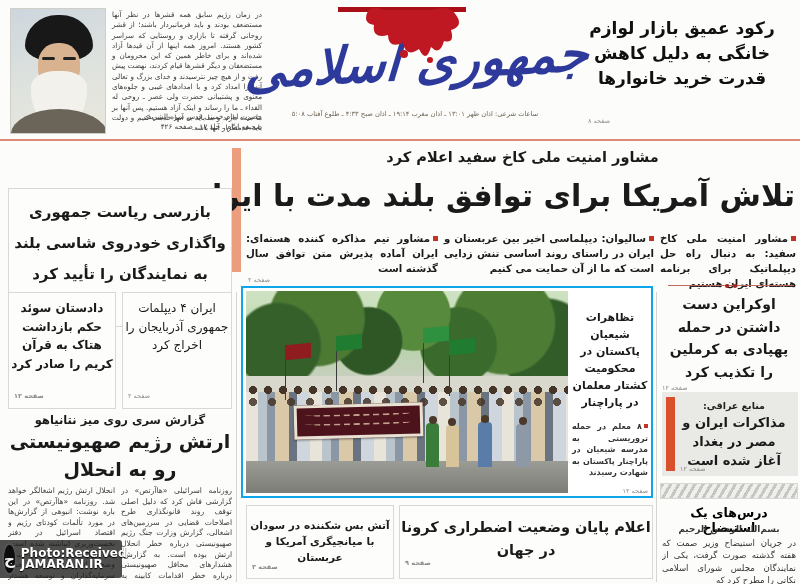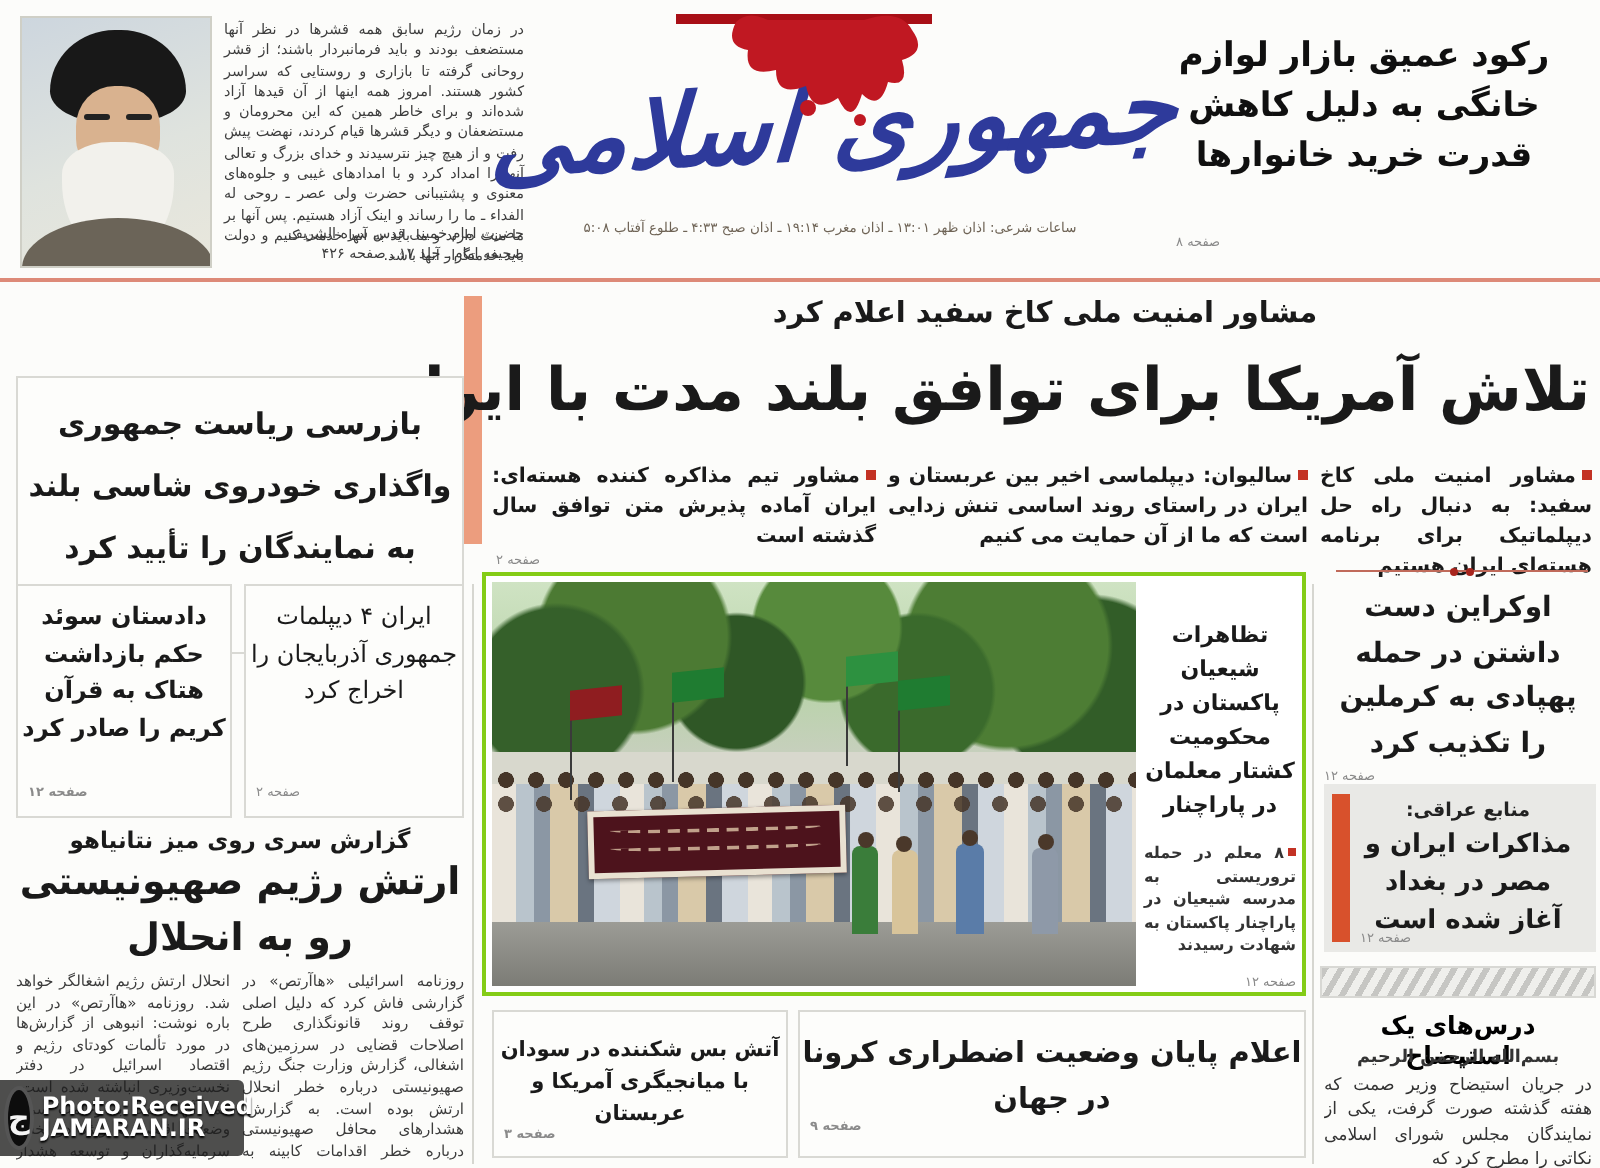--- a/index.html
+++ b/index.html
@@ -72,21 +72,21 @@
   .wm-logo{ width:32px; height:32px; border-radius:50%; background:#0d0d0d; border:2px solid #555;
     color:#f5f5f5; font-size:15px; font-weight:bold; display:flex; align-items:center; justify-content:center;}
   .wm-text{ color:#fff; font-weight:bold; font-size:12px; line-height:11.5px; text-shadow:0 1px 1px #000;}
 
   
   .vline{ width:1px; background:#d6d6d0; }
   .v1{ left:236px; top:292px; height:290px; }
   .v2{ left:656px; top:292px; height:290px; }
 
   
-  .photo-box{ left:241px; top:286px; width:412px; height:212px; border:2px solid #84cc16; background:#fff; padding:3px; display:flex; gap:4px;}
+  .photo-box{ left:241px; top:286px; width:412px; height:212px; border:2px solid #0ea5e9; background:#fff; padding:3px; display:flex; gap:4px;}
   .photo{ position:relative; flex:1; overflow:hidden; background:#dfe6d8;}
   .trees{ position:absolute; inset:0 0 55% 0;
     background:
       radial-gradient(circle at 10% 60%, #35602a 0 14%, transparent 15%),
       radial-gradient(circle at 22% 30%, #4c7a33 0 18%, transparent 19%),
       radial-gradient(circle at 38% 55%, #2f5726 0 16%, transparent 17%),
       radial-gradient(circle at 52% 25%, #578a3c 0 20%, transparent 21%),
       radial-gradient(circle at 66% 60%, #3a6a2c 0 17%, transparent 18%),
       radial-gradient(circle at 80% 35%, #4d7d34 0 19%, transparent 20%),
       radial-gradient(circle at 93% 60%, #325d28 0 15%, transparent 16%),

